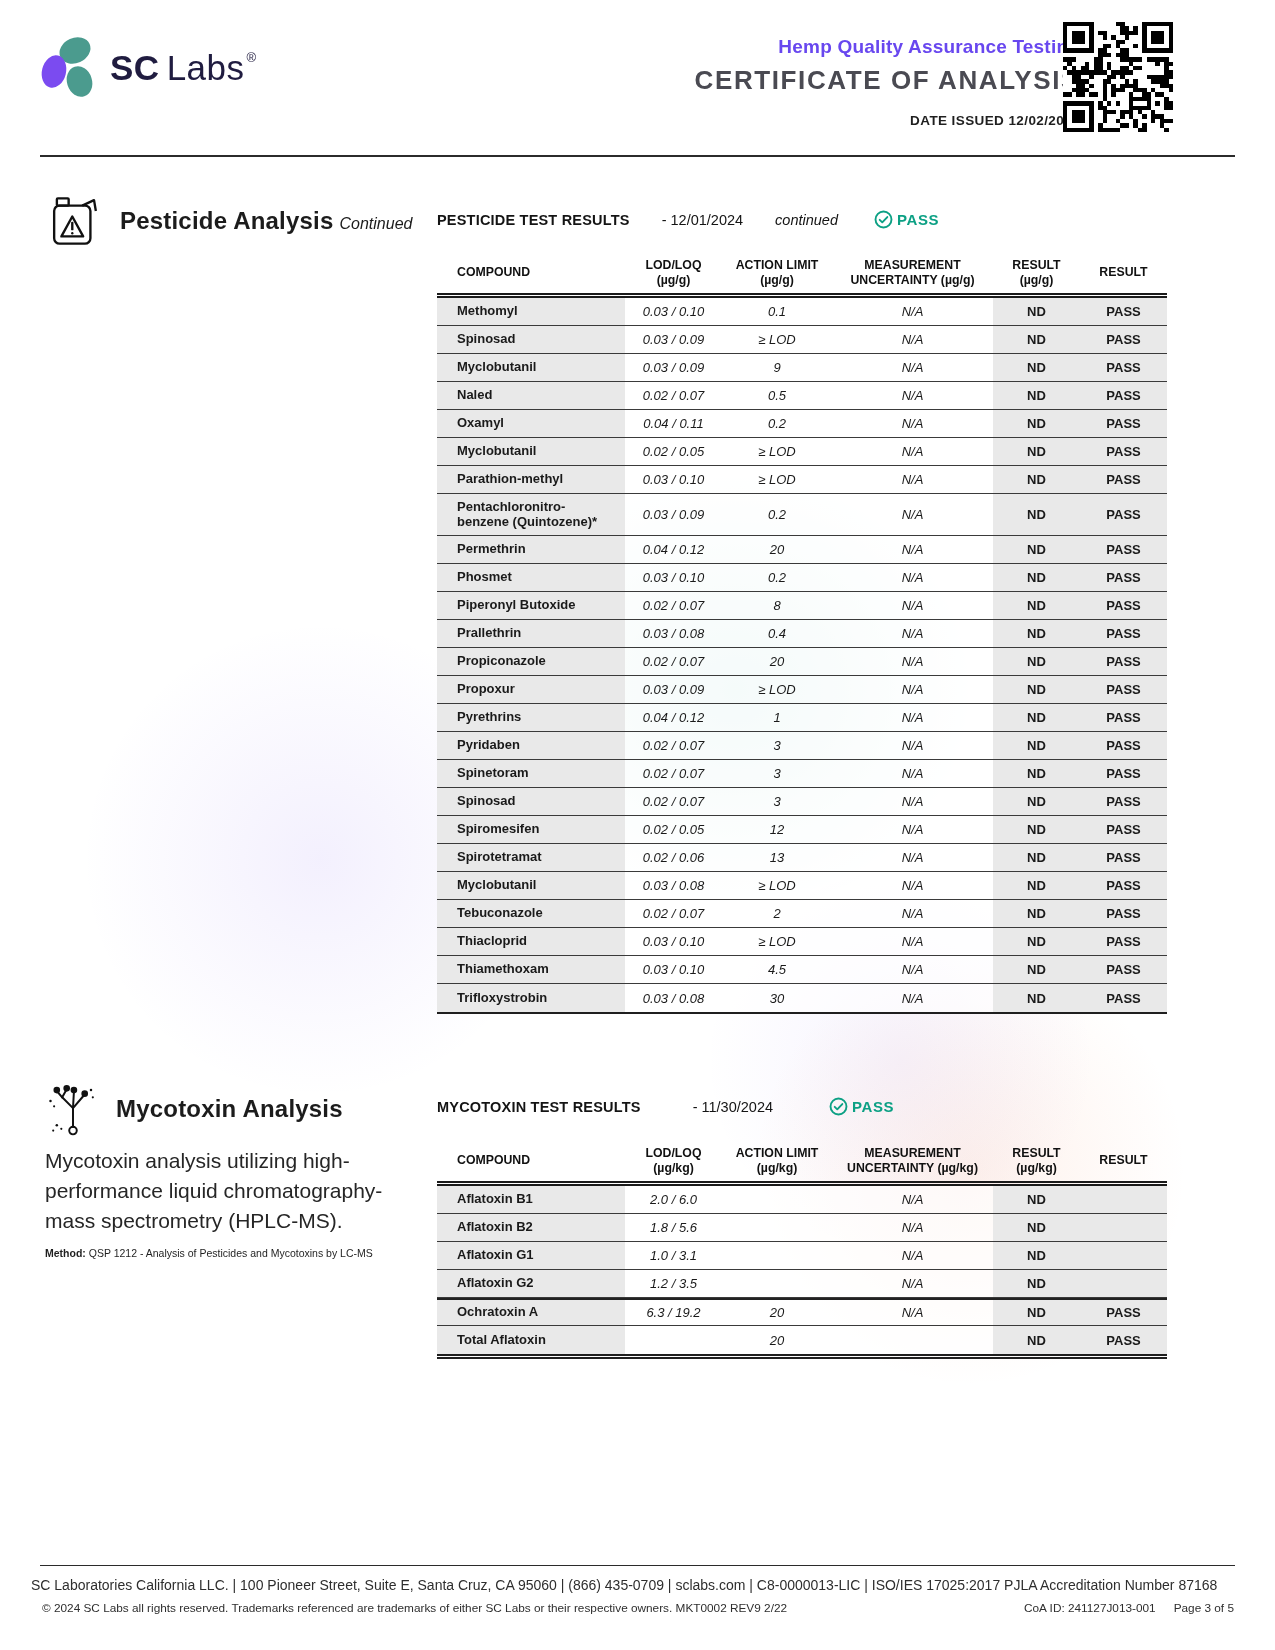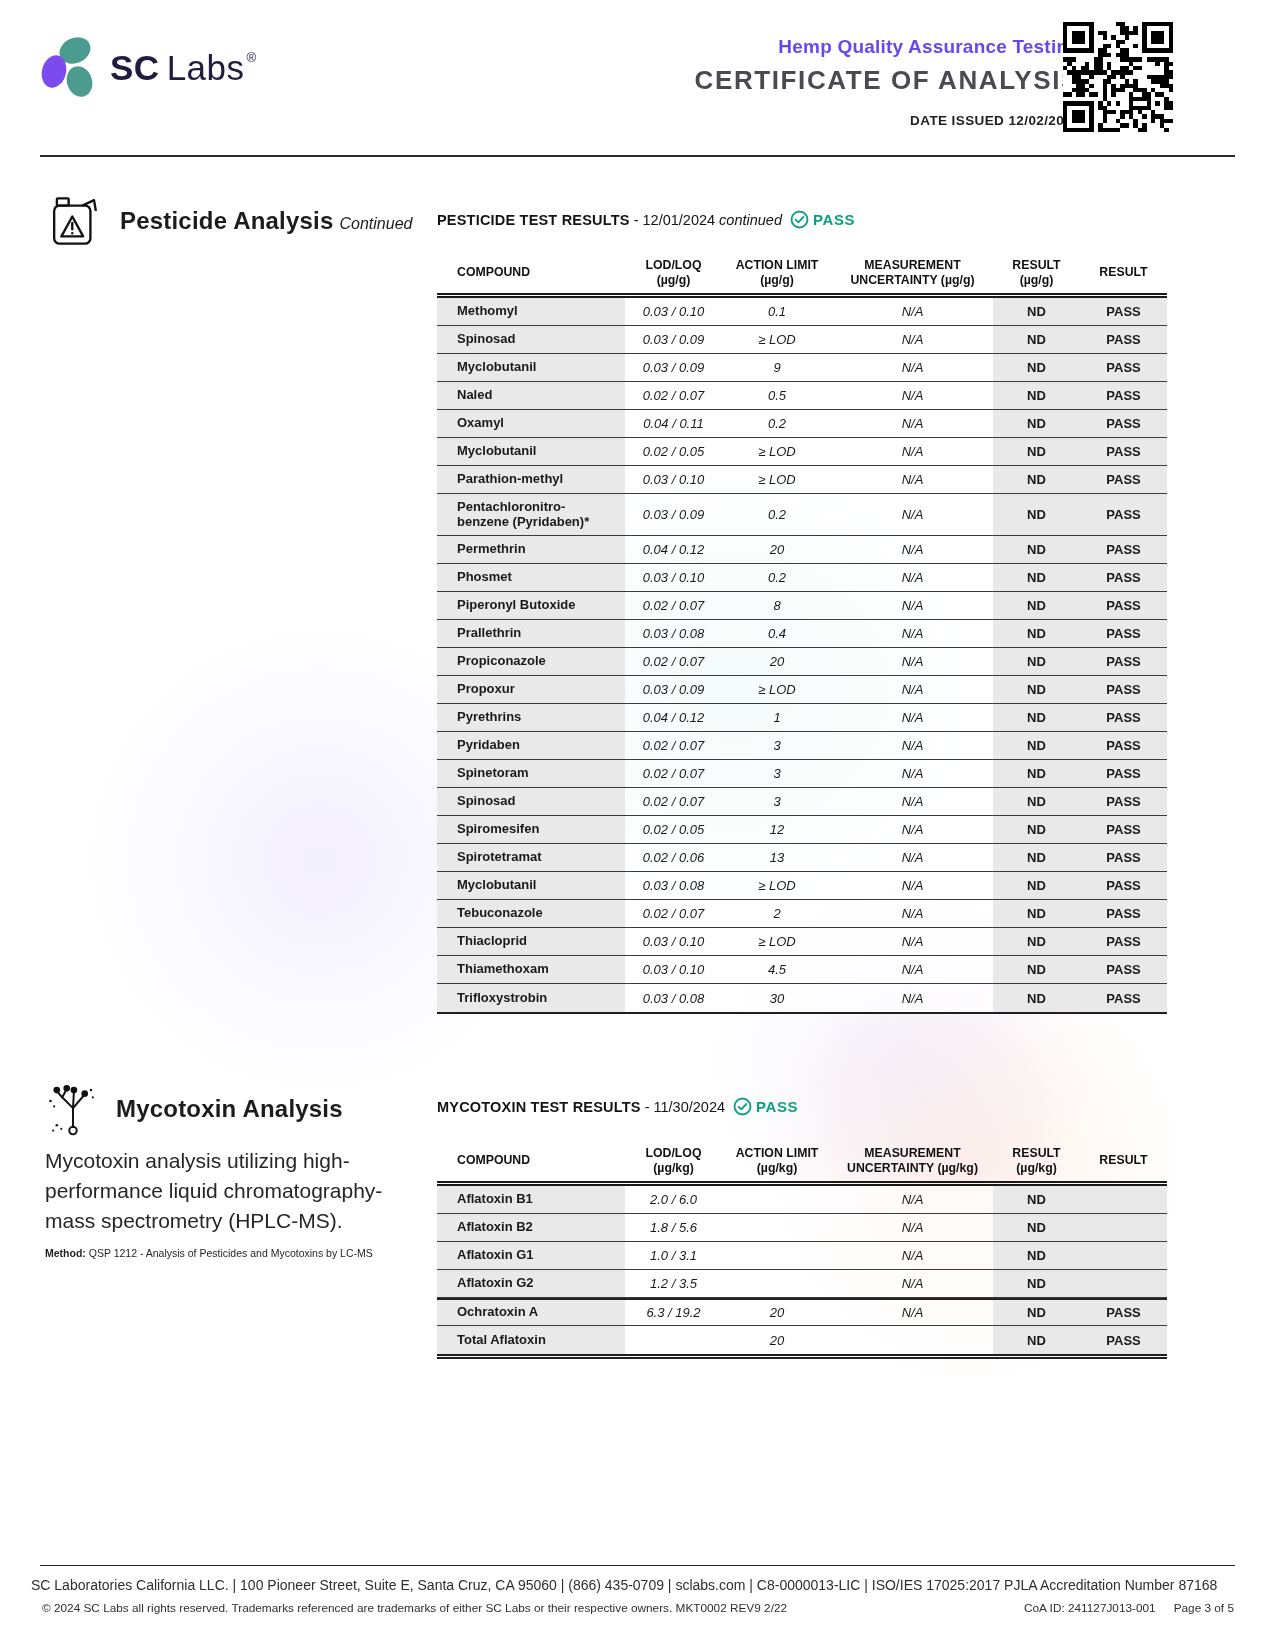--- a/index.html
+++ b/index.html
@@ -36,22 +36,22 @@
   .sec-pesticide { left:46px; top:192px; }
   .sec-mycotoxin { left:46px; top:1082px; }
   .section-icon svg { display:block; }
   .section-title { font-size:24px; font-weight:bold; color:#1c1c1c; letter-spacing:0.2px; }
   .section-suffix { font-size:16px; font-style:italic; font-weight:normal; color:#1c1c1c; margin-left:6px; }
   .myco-desc { position:absolute; left:45px; top:1146px; width:352px; font-size:21px; line-height:1.42; color:#262626; }
   .myco-method { position:absolute; left:45px; top:1246px; width:330px; font-size:10.5px; line-height:1.4; color:#1f1f1f; }
   .myco-method b { font-weight:bold; }
   
   .results-heading { position:absolute; left:437px; white-space:nowrap; font-size:14.5px; color:#141414; display:flex; align-items:center; }
-  .rh-pesticide { top:210px; }
-  .rh-mycotoxin { top:1097px; }
+  .rh-pesticide { top:210px;gap:28px; }
+  .rh-mycotoxin { top:1097px;gap:48px; }
   .rh-bold { font-weight:bold; letter-spacing:0.2px; }
   .rh-normal { margin-left:4px; }
   .rh-italic { font-style:italic; margin-left:4px; }
   .pass-badge { display:inline-flex; align-items:center; margin-left:8px; gap:4px; }
   .pass-badge svg { display:block; }
   .pass-label { font-size:15px; font-weight:bold; color:#0ca084; letter-spacing:0.6px; }
   
   .coa-table { position:absolute; left:437px; width:730px; }
   .tbl-pesticide { top:252px; border-bottom:2px solid #1f1f1f; }
   .tbl-mycotoxin { top:1140px; border-bottom:5px double #1f1f1f; }
@@ -420,21 +420,21 @@
         <div class="trow">
           <div class="cell c-compound">Parathion-methyl</div>
           <div class="cell c-num">0.03 / 0.10</div>
           <div class="cell c-num">≥ LOD</div>
           <div class="cell c-num">N/A</div>
           <div class="cell c-result">ND</div>
           <div class="cell c-pass">PASS</div>
         </div>
         <div class="trow two-line">
           <div class="cell c-compound">Pentachloronitro-
-benzene (Pyridaben)*</div>
+benzene (Quintozene)*</div>
           <div class="cell c-num">0.03 / 0.09</div>
           <div class="cell c-num">0.2</div>
           <div class="cell c-num">N/A</div>
           <div class="cell c-result">ND</div>
           <div class="cell c-pass">PASS</div>
         </div>
         <div class="trow">
           <div class="cell c-compound">Permethrin</div>
           <div class="cell c-num">0.04 / 0.12</div>
           <div class="cell c-num">20</div>

